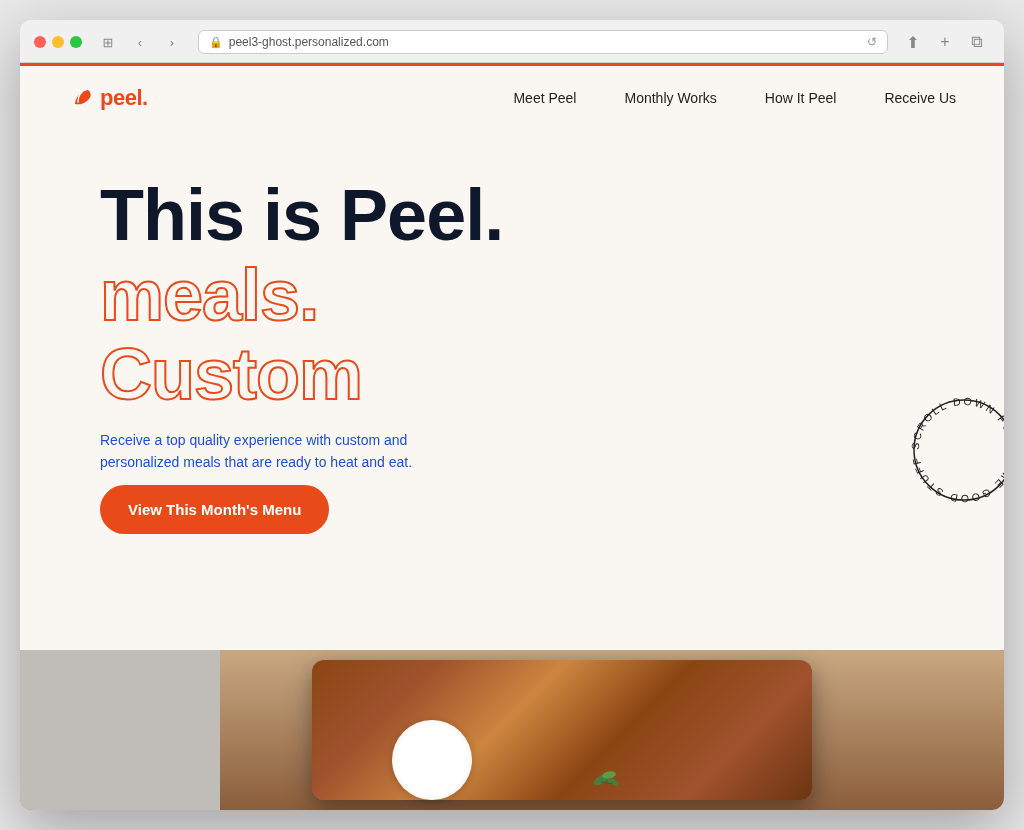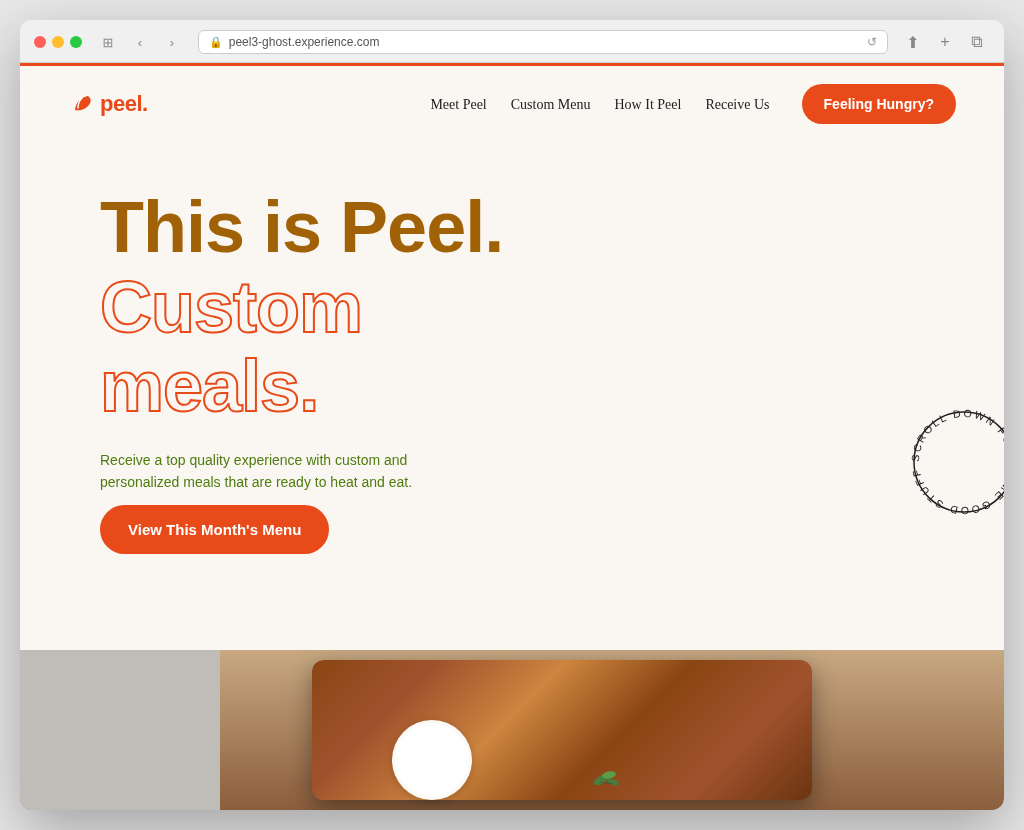--- a/index.html
+++ b/index.html
@@ -141,23 +141,22 @@
     .logo-text {
       font-size: 22px;
       font-weight: 700;
       color: #e84a1a;
       letter-spacing: -0.5px;
     }
 
     .nav-links {
       display: flex;
       align-items: center;
-      gap: 24px;
+      gap: 48px;
       list-style: none;
-      font-family: Liberation Serif, serif;
     }
 
     .nav-link {
       font-size: 14px;
       color: #222;
       text-decoration: none;
       cursor: pointer;
     }
 
     .nav-cta {
@@ -176,39 +175,39 @@
     .hero {
       padding: 48px 48px 32px 80px;
       flex: 1;
       position: relative;
       overflow: hidden;
     }
 
     .hero-title-solid {
       font-size: 72px;
       font-weight: 900;
-      color: #a16207;
+      color: #0f172a;
       line-height: 1.05;
       letter-spacing: -1px;
     }
 
     .hero-title-outline {
       font-size: 72px;
       font-weight: 900;
       color: transparent;
       -webkit-text-stroke: 2px #e84a1a;
       line-height: 1.05;
       letter-spacing: -1px;
       margin-top: 4px;
     }
 
     .hero-subtitle {
-      margin-top: 24px;
+      margin-top: 16px;
       font-size: 14px;
-      color: #4d7c0f;
+      color: #1d4ed8;
       line-height: 1.6;
       max-width: 320px;
     }
 
     .hero-cta {
       margin-top: 11px;
       background: #e84a1a;
       color: #fff;
       border: none;
       padding: 16px 28px;
@@ -304,21 +303,21 @@
       <div class="tl tl-yellow"></div>
       <div class="tl tl-green"></div>
     </div>
     <div class="browser-controls">
       <div class="browser-btn">⊞</div>
       <div class="browser-btn">‹</div>
       <div class="browser-btn">›</div>
     </div>
     <div class="address-bar">
       <span class="address-bar-icon">🔒</span>
-      <span>peel3-ghost.experience.com</span>
+      <span>peel3-ghost.personalized.com</span>
       <span style="margin-left:auto;color:#999;">↺</span>
     </div>
     <div class="browser-actions">
       <div class="browser-action-btn">⬆</div>
       <div class="browser-action-btn">+</div>
       <div class="browser-action-btn">⧉</div>
     </div>
   </div>
 
   <div class="page-top-accent"></div>
@@ -330,31 +329,30 @@
 
         <svg class="logo-icon" viewBox="0 0 28 28" fill="none">
           <path d="M20 6 C20 6 8 8 7 20 C7 20 14 22 20 16 C26 10 20 6 20 6Z" fill="#e84a1a"></path>
           <path d="M14 8 C14 8 10 12 10 18" stroke="#faf7f2" stroke-width="1.5" stroke-linecap="round"></path>
         </svg>
         <span class="logo-text">peel.</span>
       </div>
 
       <ul class="nav-links">
         <li><a class="nav-link">Meet Peel</a></li>
-        <li><a class="nav-link">Custom Menu</a></li>
+        <li><a class="nav-link">Monthly Works</a></li>
         <li><a class="nav-link">How It Peel</a></li>
         <li><a class="nav-link">Receive Us</a></li>
       </ul>
-      <button class="nav-cta">Feeling Hungry?</button>
     </nav>
 
     <div class="hero">
       <h1 class="hero-title-solid">This is Peel.</h1>
+      <div class="hero-title-outline">meals.</div>
       <div class="hero-title-outline">Custom</div>
-      <div class="hero-title-outline">meals.</div>
 
       <p class="hero-subtitle">Receive a top quality experience with custom and personalized meals that are ready to heat and eat.</p>
 
       <button class="hero-cta">View This Month's Menu</button>
 
       
       <div class="scroll-badge">
         <svg viewBox="0 0 120 120">
           <defs>
             <path id="circlePath" d="M 60,60 m -45,0 a 45,45 0 1,1 90,0 a 45,45 0 1,1 -90,0"></path>

